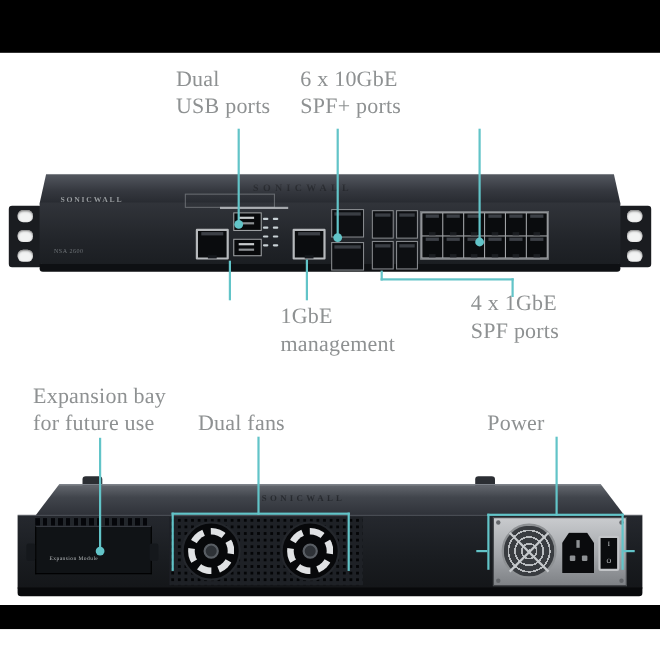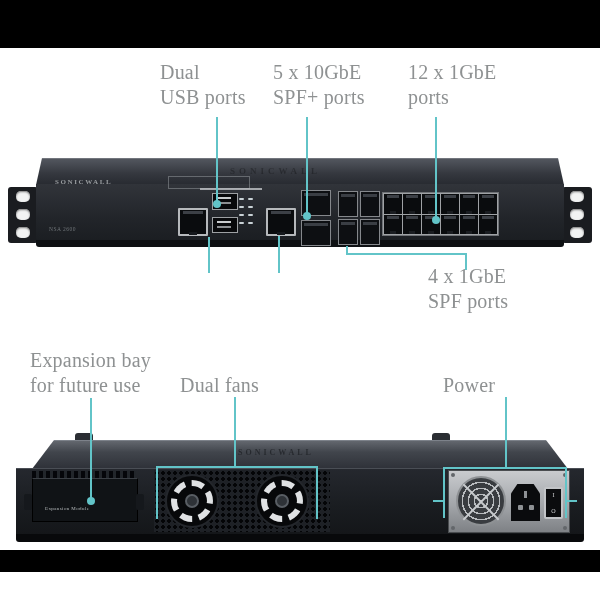--- a/index.html
+++ b/index.html
@@ -122,24 +122,24 @@
 </style>
 </head>
 <body>
 
 <div class="stage">
   <div class="bar top"></div>
   <div class="bar bottom"></div>
 
   <div class="lbl" style="left:160px;top:60px">Dual
 USB ports</div>
-  <div class="lbl" style="left:273px;top:60px">5 x 10GbE
+  <div class="lbl" style="left:273px;top:60px">6 x 10GbE
 SPF+ ports</div>
-  <div class="lbl" style="left:408px;top:60px">12 x 1GbE
-ports</div>
+  <div class="lbl" style="left:255px;top:276px">1GbE
+management</div>
   <div class="lbl" style="left:428px;top:264px">4 x 1GbE
 SPF ports</div>
 
   <div class="device front">
     <div class="ear" style="left:0">
         <div class="ear-hole" style="top: 4px;"></div>
         <div class="ear-hole" style="top: 22px;"></div>
         <div class="ear-hole" style="top: 40px;"></div>
       </div>
     <div class="ear" style="left:554px">

